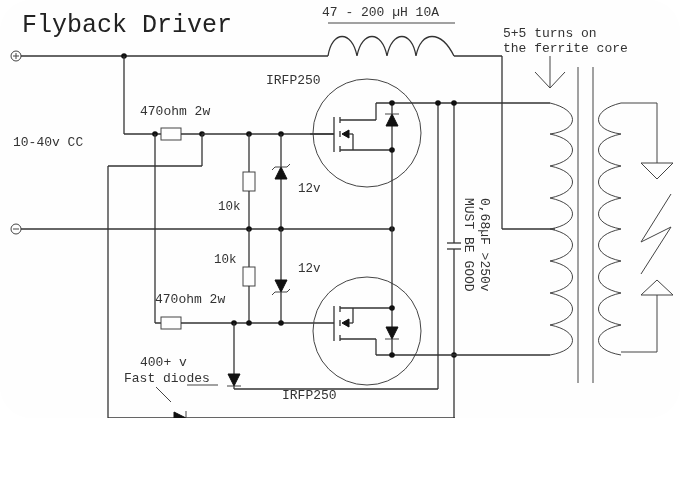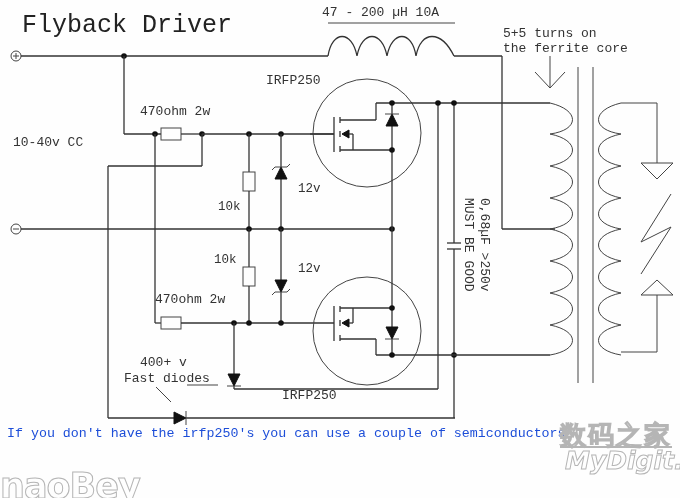--- a/index.html
+++ b/index.html
@@ -1,21 +1,22 @@
 <!DOCTYPE html>
 <html><head>
   <meta charset="utf-8">
   <style>
     html, body { margin: 0; padding: 0; background: #ffffff; }
     #canvas {
       position: relative;
       width: 680px;
-      height: 498px;
+      height: 418px;
       background: #fefefe;
       overflow: hidden;
+      border-radius: 31px;
     }
     svg { position: absolute; left: 0; top: 0; }
     .wire { stroke: #333; stroke-width: 1.3; fill: none; }
     .thin { stroke: #444; stroke-width: 1; fill: none; }
     .dot { fill: #111; }
     .solid { fill: #111; stroke: #111; stroke-width: 1; }
     .mono { font-family: "Liberation Mono", "DejaVu Sans Mono", monospace; fill: #333; }
     .title { font-family: "Liberation Mono", "DejaVu Sans Mono", monospace; font-size: 25px; fill: #222; }
     .lbl { font-size: 13px; }
     .lbls { font-size: 12.5px; }

